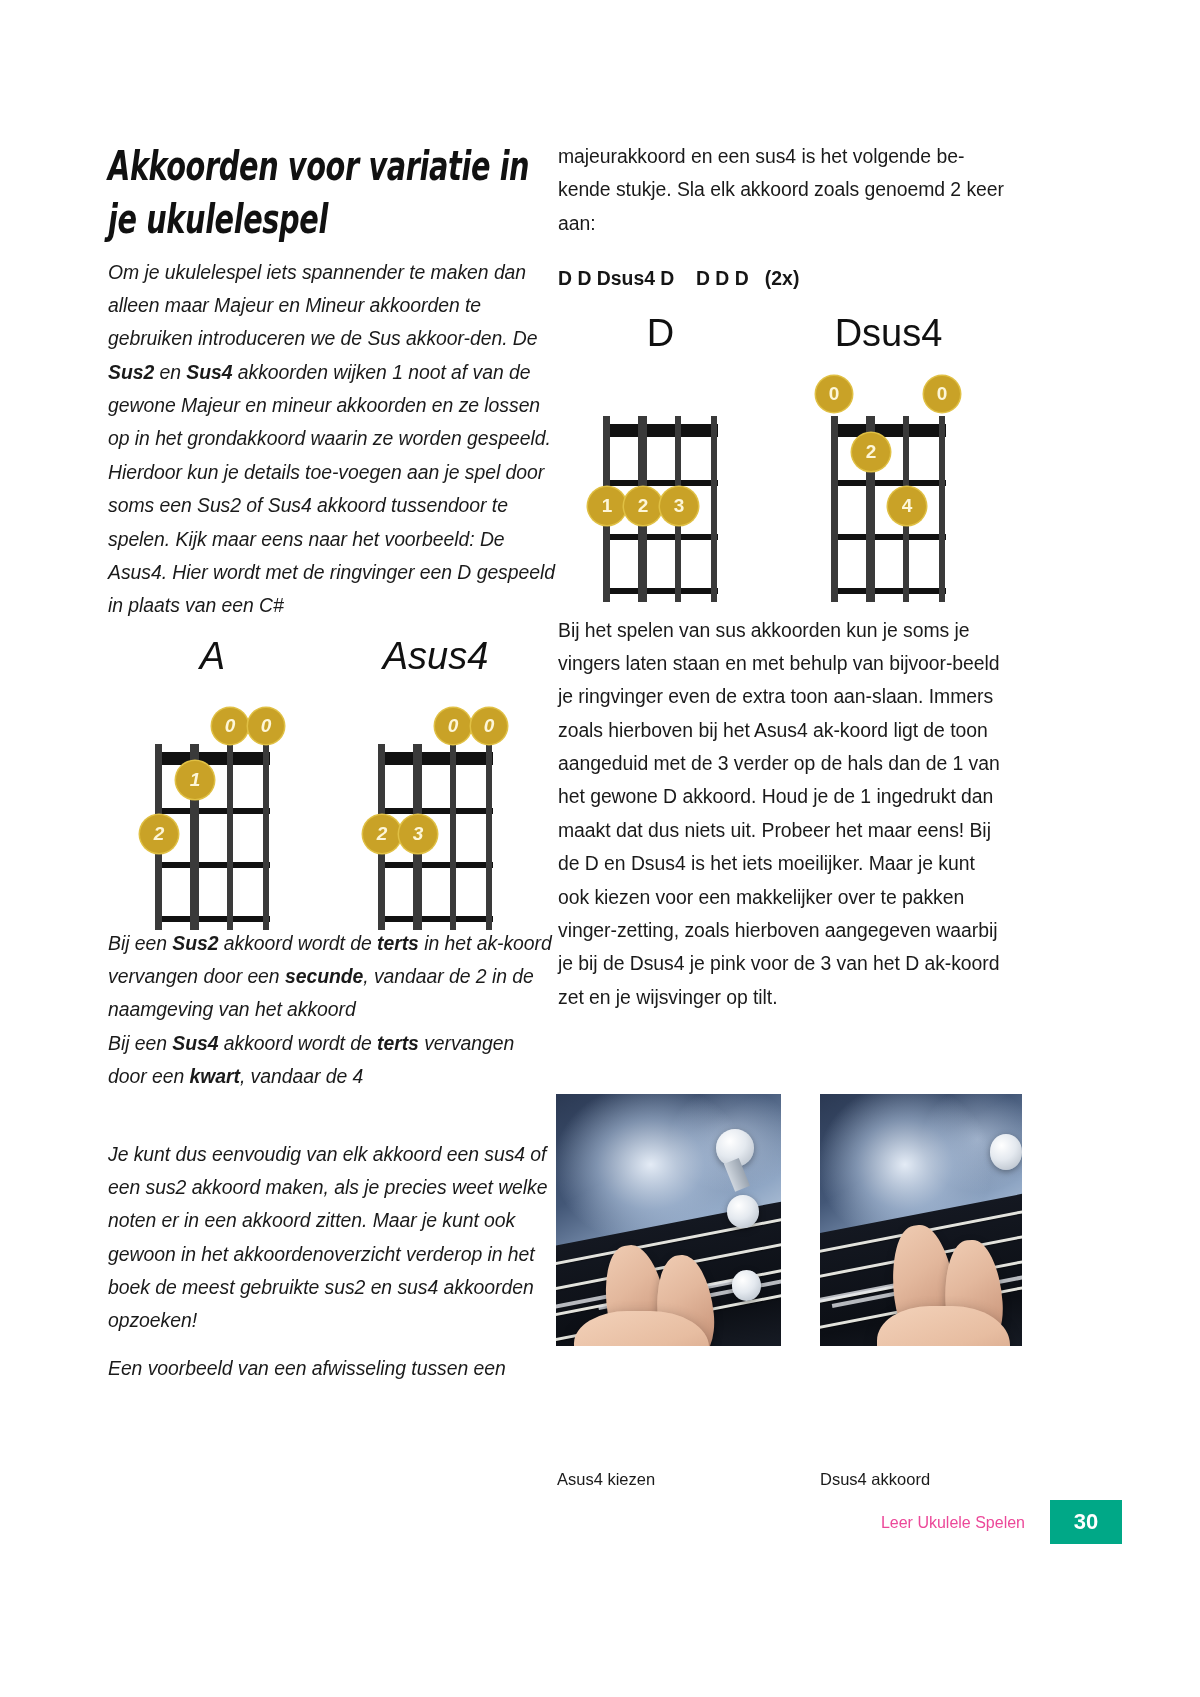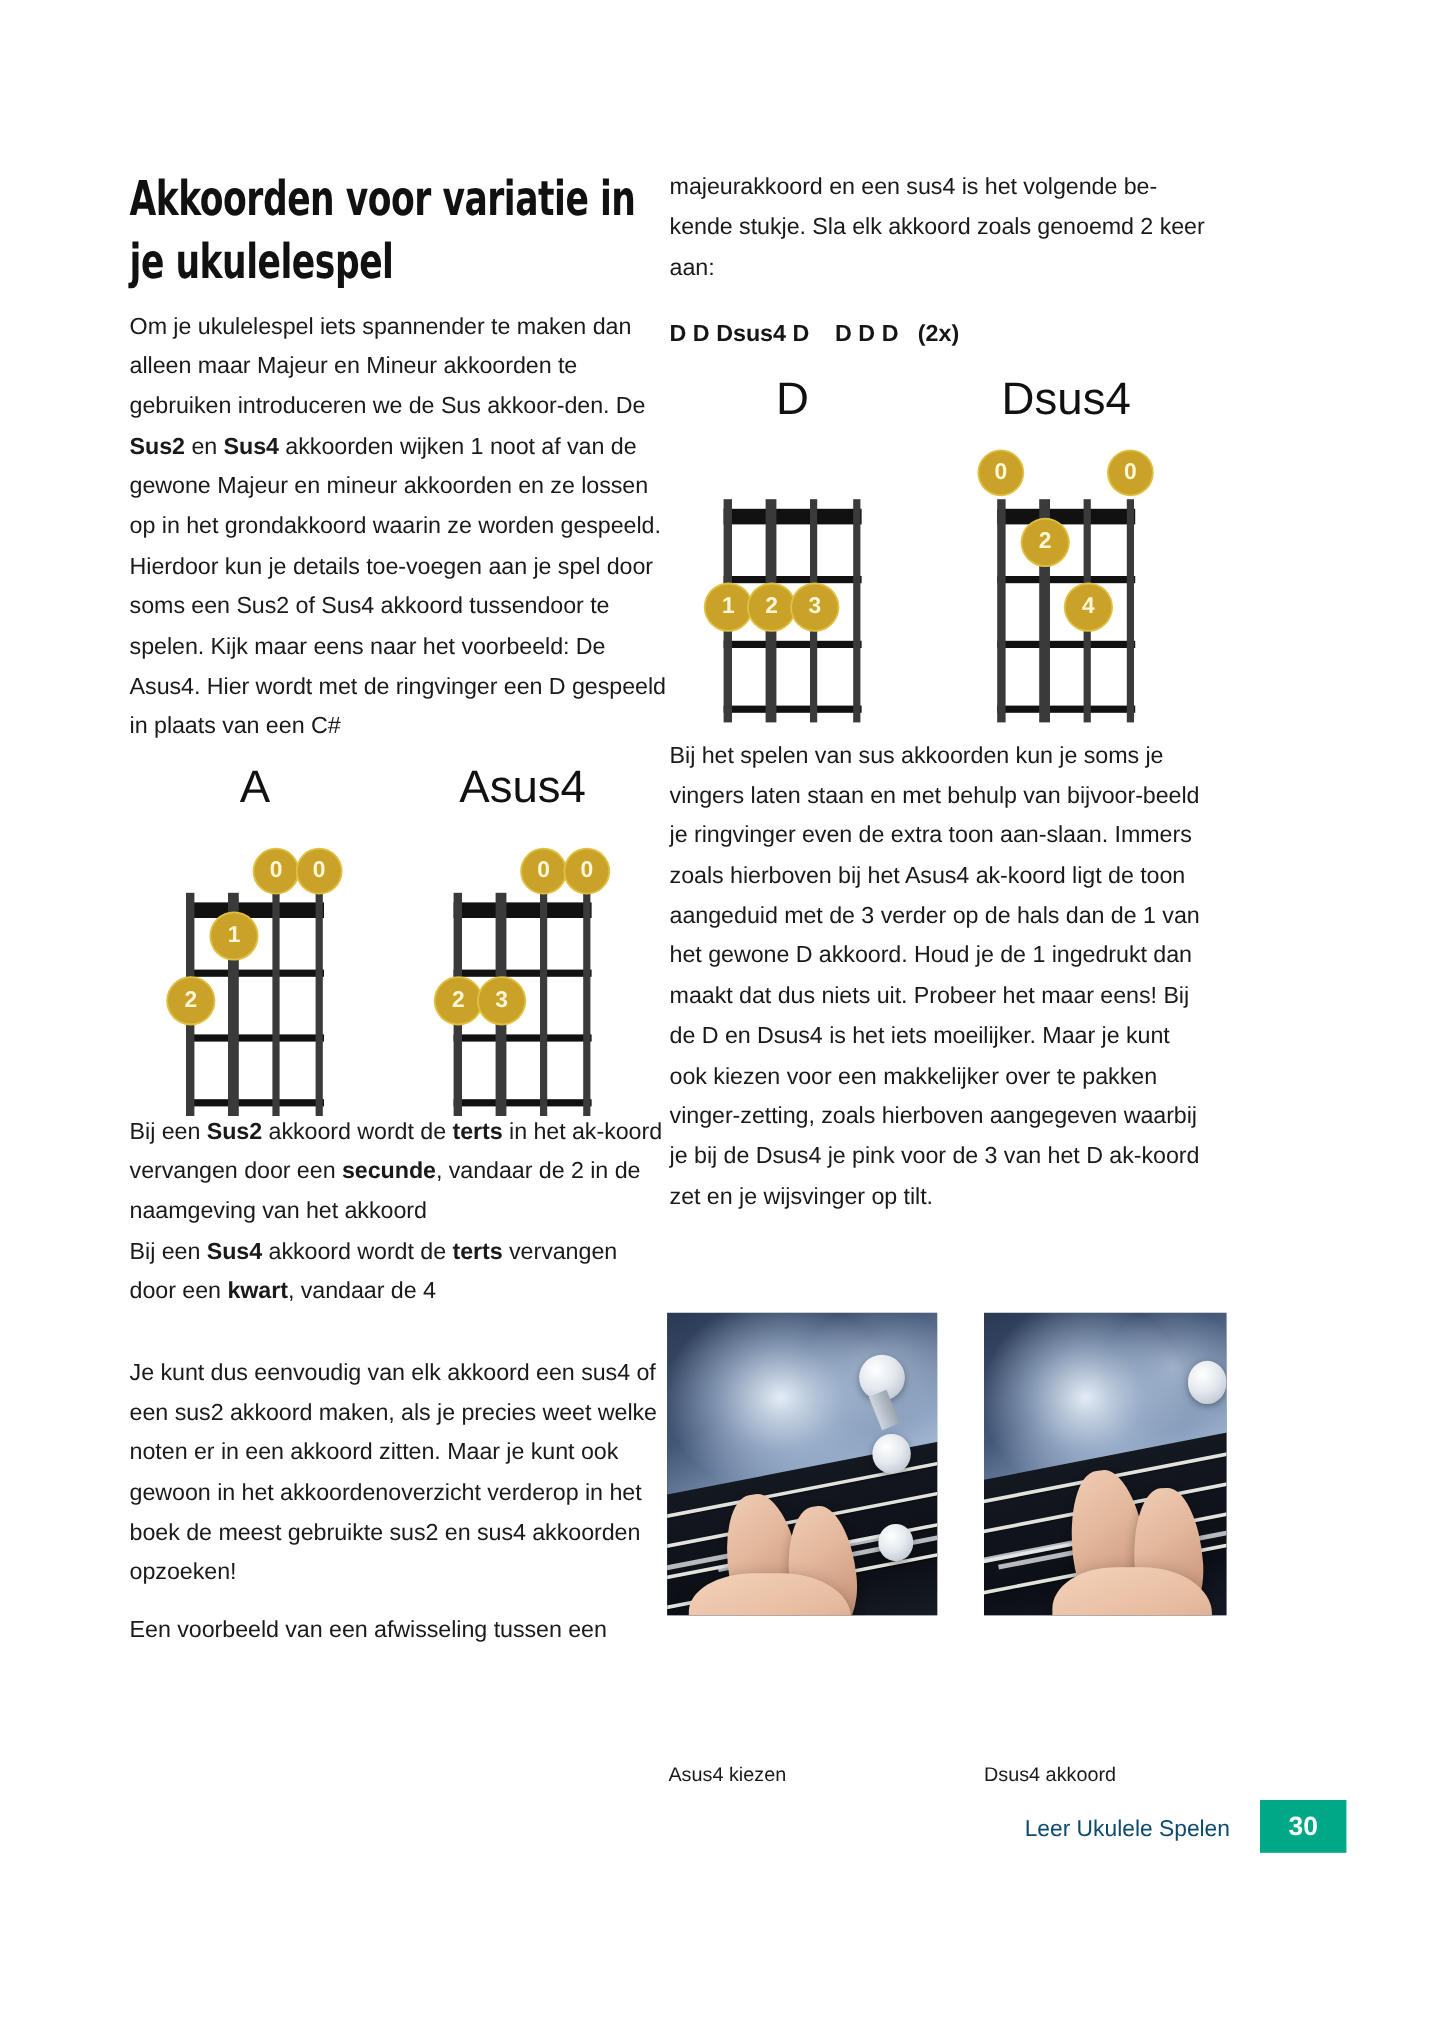--- a/index.html
+++ b/index.html
@@ -8,21 +8,21 @@
     background:#ffffff;
     font-family:"Liberation Sans", sans-serif;
     color:#161616;
     position:relative;
     overflow:hidden;
   }
   .page { position:absolute; inset:0; }
 
   
   .col { position:absolute; top:140px; width:447px; }
-  .col-left  { left:108px; }
+  .col-left  { left:108px;font-style:italic; }
   .col-right { left:558px; }
 
   
   h1.title {
     font-family:"DejaVu Sans Condensed", "Liberation Sans Narrow", "Liberation Sans", sans-serif;
     font-weight:bold;
     font-size:40px;
     line-height:1.32;
     letter-spacing:-0.5px;
     margin:0 0 10px 0;
@@ -134,22 +134,22 @@
   .caption {
     position:absolute;
     font-size:16.5px;
     color:#1a1a1a;
   }
 
   
   .footer-text {
     position:absolute;
     right:175px; top:1514px;
-    font-size:19px;
-    color:#0c4a6e;
+    font-size:16px;
+    color:#ec4899;
     white-space:nowrap;
   }
   .page-badge {
     position:absolute;
     right:78px; top:1500px;
     width:72px; height:44px;
     background:#00a887;
     color:#ffffff;
     font-size:22px;
     font-weight:bold;
@@ -203,21 +203,21 @@
           <div class="dot" style="left: -15px; top: 63px; width: 38px; height: 38px; background: rgb(201, 162, 39);">2</div>
           <div class="dot" style="left: 21px; top: 63px; width: 38px; height: 38px; background: rgb(201, 162, 39);">3</div>
         </div>
       </div>
     </div>
 
     <p class="body tight"><span>Bij een </span><b>Sus2</b><span> akkoord wordt de </span><b>terts</b><span> in het ak-koord vervangen door een </span><b>secunde</b><span>, vandaar de 2 in de naamgeving van het akkoord</span></p>
 
     <p class="body" style="margin-top:0;"><span>Bij een </span><b>Sus4</b><span> akkoord wordt de </span><b>terts</b><span> vervangen door een </span><b>kwart</b><span>, vandaar de 4</span></p>
 
-    <p class="body" style="margin-top:34px;">Je kunt dus eenvoudig van elk akkoord een sus4 of een sus2 akkoord maken, als je precies weet welke noten er in een akkoord zitten. Maar je kunt ook gewoon in het akkoordenoverzicht verderop in het boek de meest gebruikte sus2 en sus4 akkoorden opzoeken!</p>
+    <p class="body" style="margin-top:44px;">Je kunt dus eenvoudig van elk akkoord een sus4 of een sus2 akkoord maken, als je precies weet welke noten er in een akkoord zitten. Maar je kunt ook gewoon in het akkoordenoverzicht verderop in het boek de meest gebruikte sus2 en sus4 akkoorden opzoeken!</p>
 
     <p class="body" style="margin-top:14px;">Een voorbeeld van een afwisseling tussen een</p>
   </div>
 
   <div class="col col-right">
 
     <p class="body">majeurakkoord en een sus4 is het volgende be-kende stukje. Sla elk akkoord zoals genoemd 2 keer aan:</p>
 
     <p class="progression">D D Dsus4 D    D D D   (2x)</p>
 

